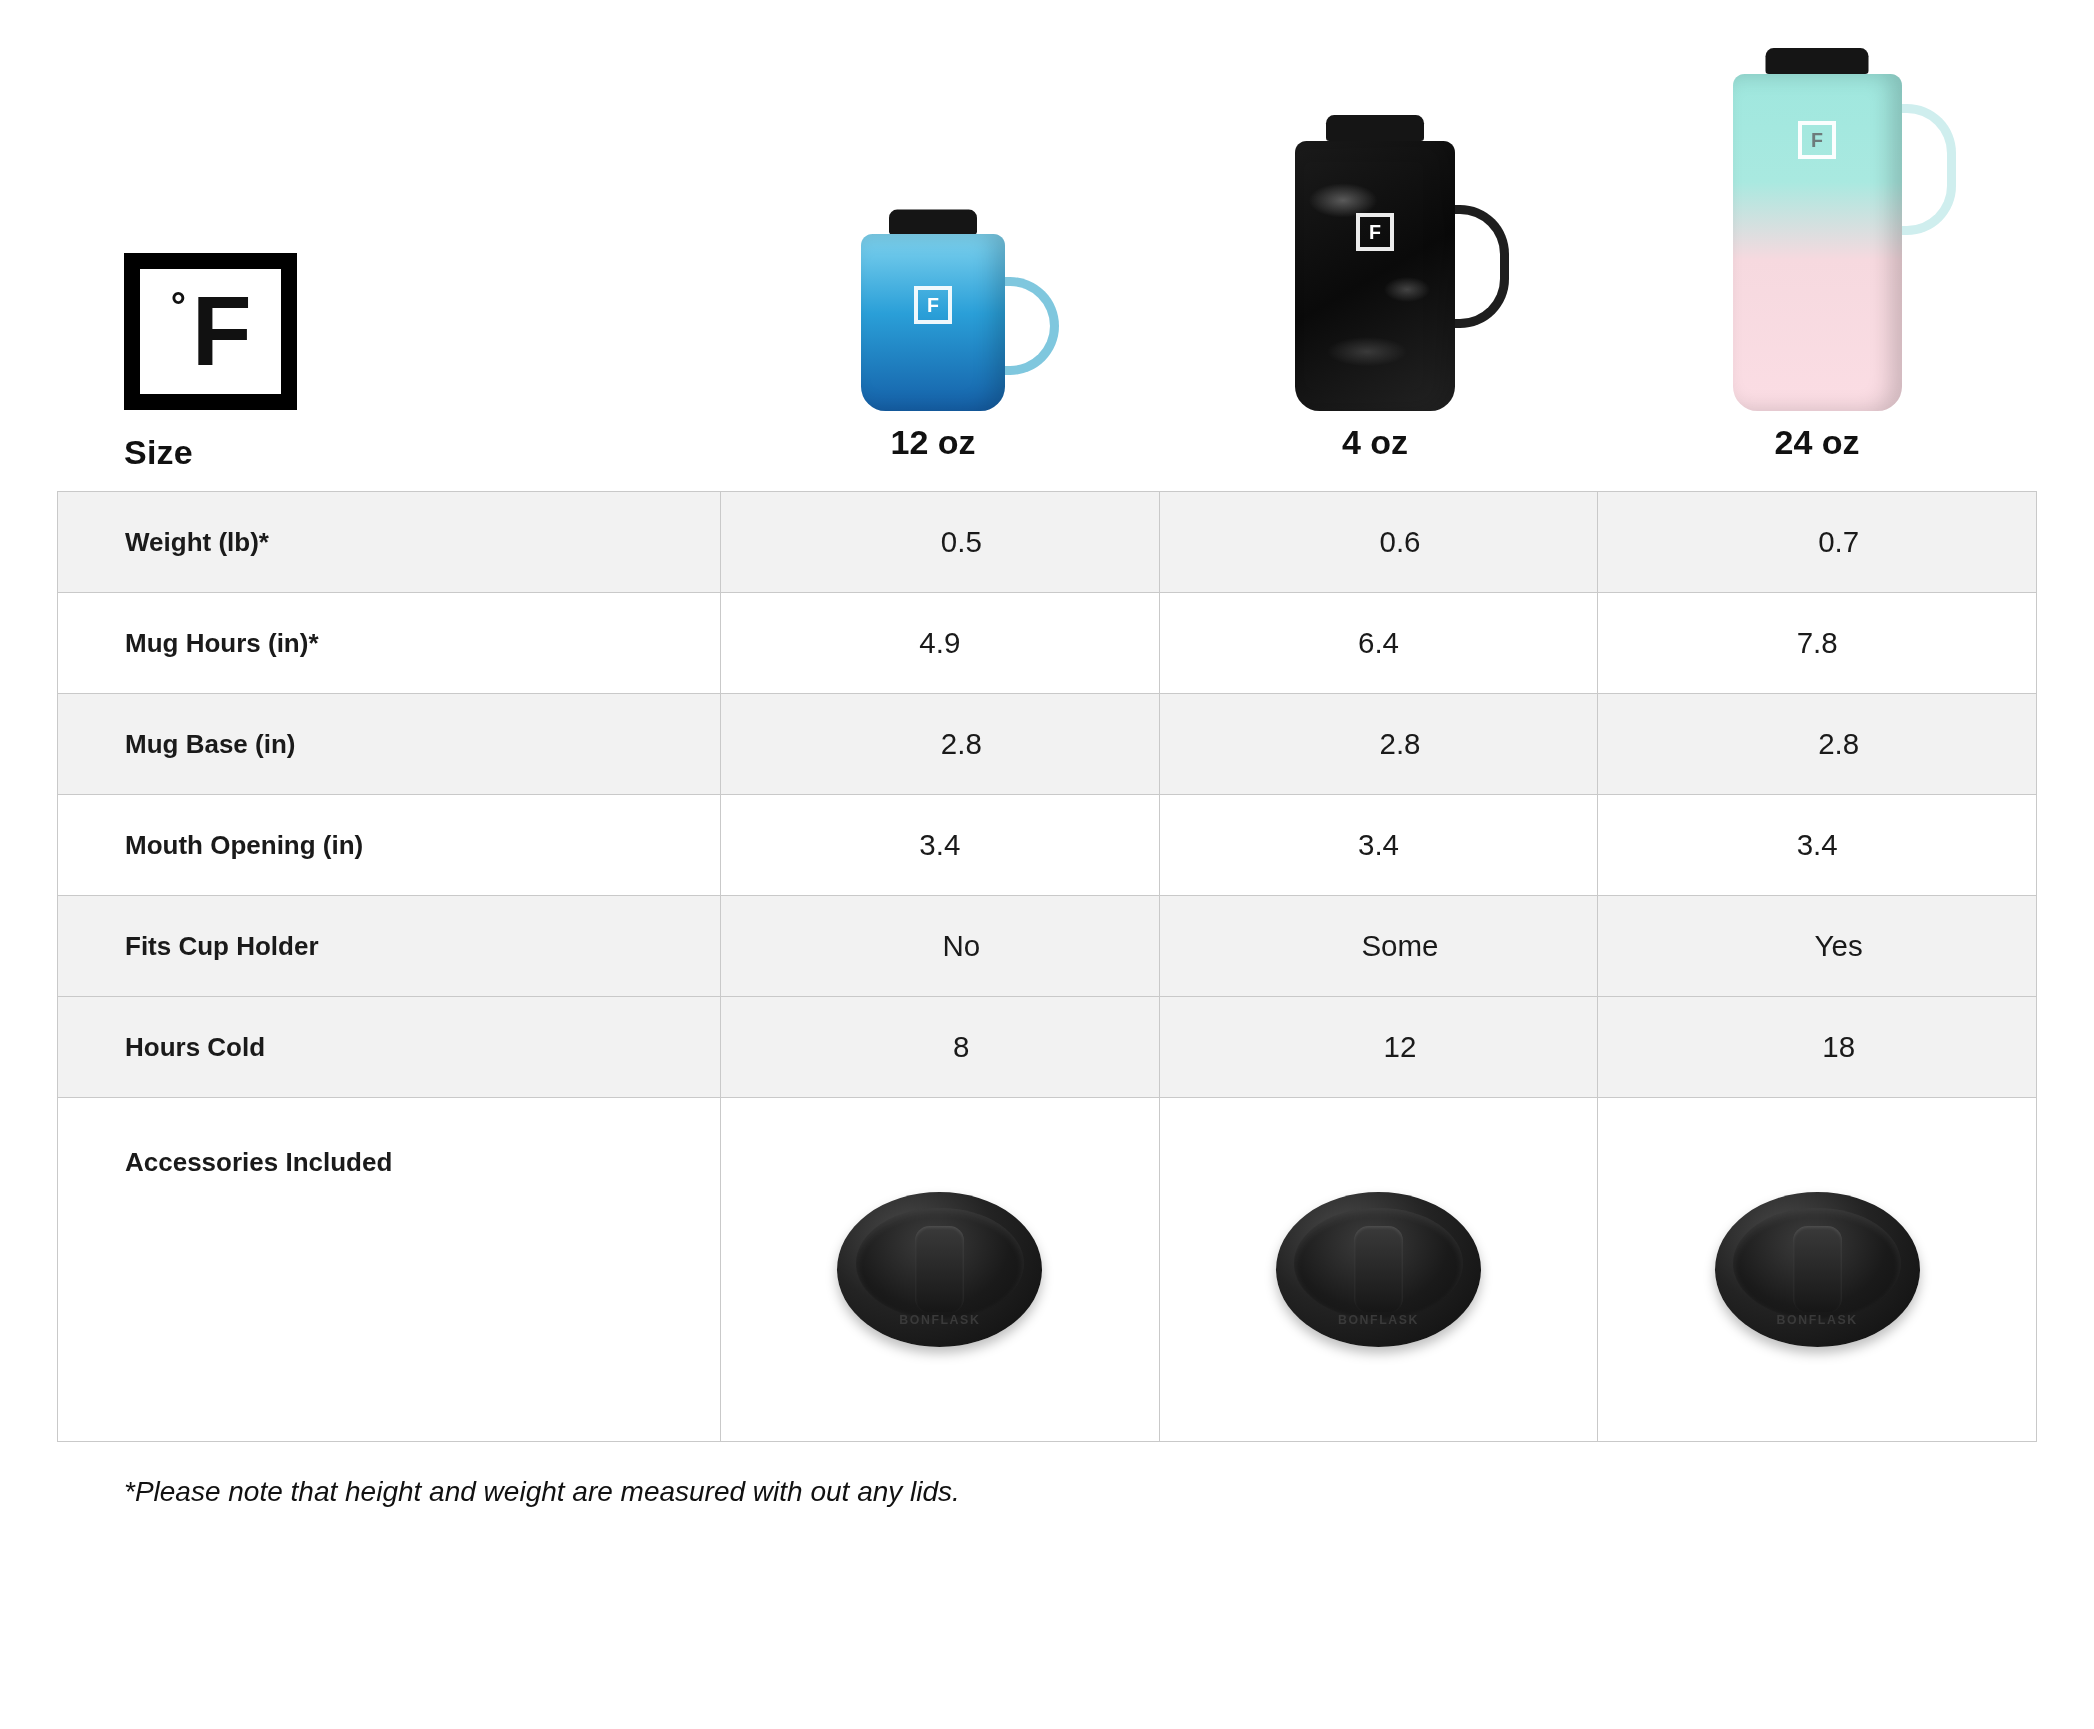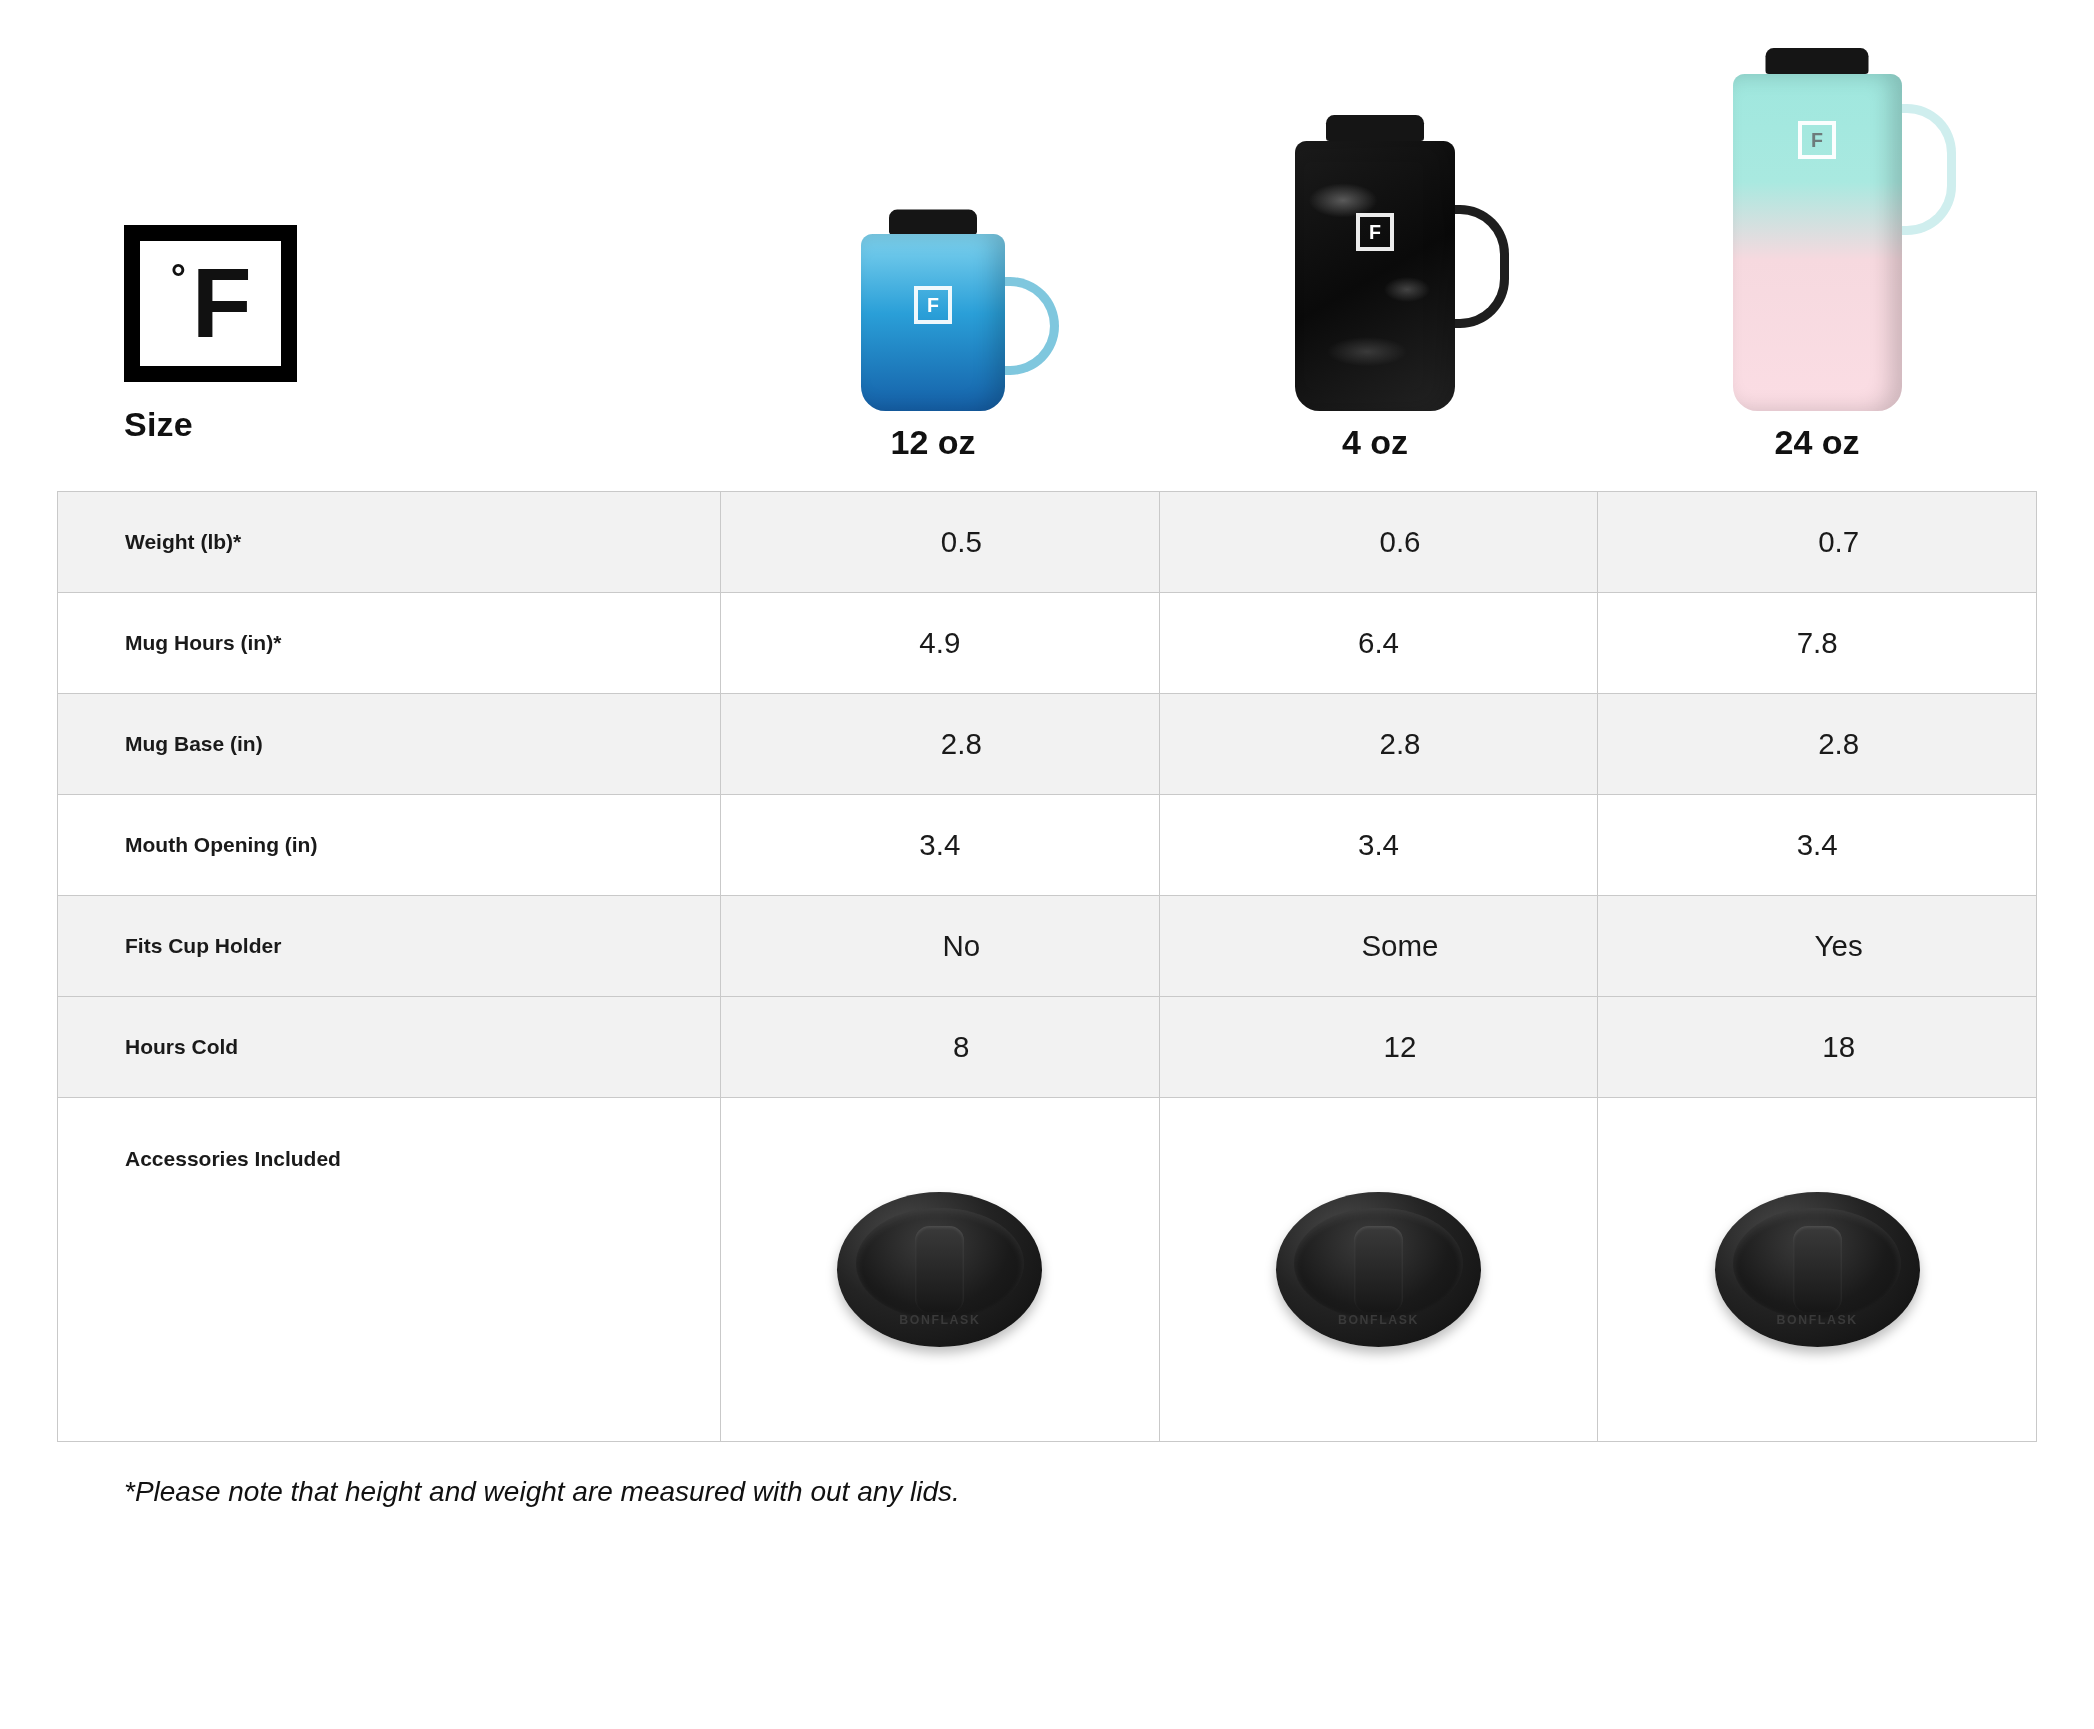--- a/index.html
+++ b/index.html
@@ -63,21 +63,21 @@
     left: 0;
     top: 4.9px;
     font-size: 38px;
     font-weight: 700;
   }
 
   .size-title {
     font-size: 34px;
     font-weight: 700;
     letter-spacing: 0.2px;
-    margin-bottom: 39px;
+    margin-bottom: 11px;
   }
   .oz-title {
     font-size: 34px;
     font-weight: 700;
     margin-bottom: 21px;
     text-align: center;
   }
 
   
   .mug-wrap {
@@ -169,21 +169,21 @@
     border: 1.6px solid #c9c9c9;
     height: 101px;
     font-size: 29.5px;
     text-align: center;
     color: #1a1a1a;
   }
   table.spec td.rowlabel {
     text-align: left;
     padding-left: 67px;
     font-weight: 700;
-    font-size: 21px;
+    font-size: 26px;
     width: 663px;
   }
   tr.shade td { background: #f2f2f2; padding-left: 44px; }
   tr.plain td { background: #ffffff; }
 
   tr.accessories td { height: 344px; vertical-align: top; }
   tr.accessories td.rowlabel { padding-top: 49px; }
 
   .lid-cell { display: flex; align-items: center; justify-content: center; height: 100%; }
   .lid-img {

